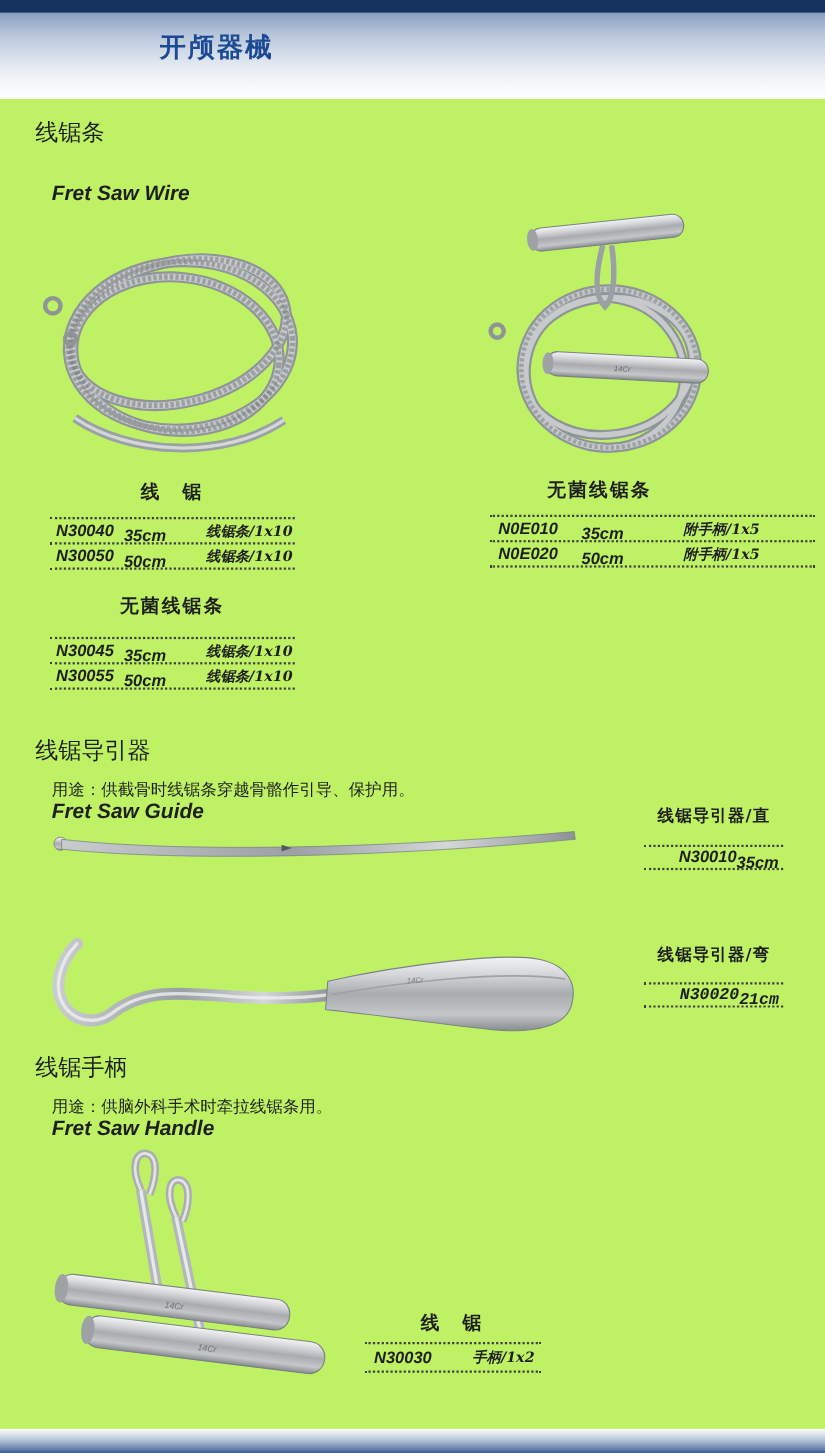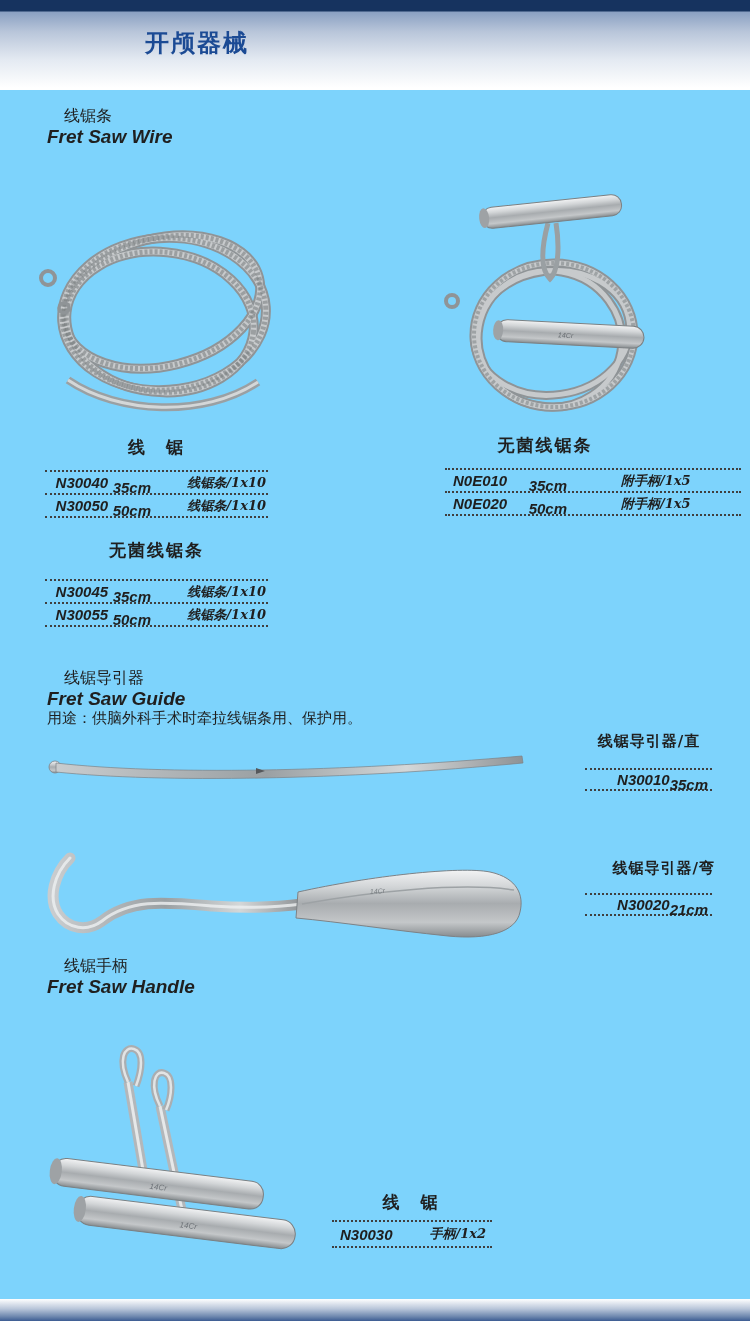--- a/index.html
+++ b/index.html
@@ -1,48 +1,48 @@
 <!DOCTYPE html>
 <html><head>
 <meta charset="utf-8">
 <style>
   html,body{margin:0;padding:0;background:#fff;}
   .abs{position:absolute;}
-  .page{position:relative;width:750px;height:1321px;background:#7dd3fc;overflow:hidden;
+  .page{position:relative;width:750px;height:1321px;background:#bef264;overflow:hidden;
         font-family:"Liberation Sans",sans-serif;color:#1f1f1f;}
 
   
   .header-band{top:0;left:0;width:750px;height:90px;
     background:linear-gradient(180deg,#16335f 0px,#16335f 11px,#8aa0c2 12px,#b9c6da 32px,#e4eaf2 60px,#ffffff 88px);}
   .footer-band{top:1299px;left:0;width:750px;height:22px;
     background:linear-gradient(180deg,#ffffff 0%,#b8c5d9 45%,#6d87ae 80%,#3c5c92 100%);}
 
   .title-cn{top:27px;left:145px;font-size:24px;font-weight:bold;color:#1b4a94;letter-spacing:2px;}
   .title-en{top:53px;left:47px;font-size:28px;font-style:italic;font-weight:600;color:#0b57a7;}
 
   
-  .sec-cn{left:64px;font-size:16px;}
-  .sec-en{left:47px;font-size:19px;font-style:italic;font-weight:600;}
+  .sec-cn{left:32px;font-size:21px;}
+  .sec-en{left:47px;font-size:19px;font-style:italic;font-weight:600;margin-top:40px;}
   .sec-usage{left:47px;font-size:15px;}
 
   
   .cap{font-family:"DejaVu Serif",serif;font-weight:bold;text-align:center;font-size:17px;letter-spacing:2px;}
   .cap-sm{font-family:"DejaVu Serif",serif;font-weight:bold;text-align:center;font-size:15px;letter-spacing:1px;}
 
   
   .ptable{border-top:2px dotted #3f3f3f;}
   .ptable .row{display:flex;align-items:center;height:21px;border-bottom:2px dotted #3f3f3f;}
   .ptable.rh19 .row{height:19px;}
   .ptable.rh24 .row{height:24px;}
   .code{font-weight:bold;font-style:italic;font-size:15px;white-space:nowrap;}
   .size{font-weight:bold;font-style:italic;font-size:15px;white-space:nowrap;margin-top:10px;}
   .pack{font-family:"DejaVu Serif",serif;font-weight:bold;font-style:italic;font-size:13px;white-space:nowrap;margin-left:26px;}
 
   
-  .t-wire .code{width:76px;padding-left:6px;text-align:center;}
+  .t-wire .code{width:76px;padding-left:6px;}
   .t-wire .size{width:60px;}
   .t-wire .pack{flex:1;text-align:right;padding-right:2px;}
   .t-sterile .code{width:82px;padding-left:8px;}
   .t-sterile .size{width:72px;}
   .t-sterile .pack{width:130px;text-align:left;}
   .t-guide .code{flex:1;padding-left:4px;text-align:right;}
   .t-guide .size{text-align:right;padding-right:4px;}
   .t-handle .code{width:90px;padding-left:8px;}
   .t-handle .pack{flex:1;text-align:right;padding-right:6px;}
 
@@ -155,21 +155,21 @@
     </div>
     <div class="row">
       <span class="code">N30055</span>
       <span class="size">50cm</span>
       <span class="pack">线锯条/1x10</span>
     </div>
   </div>
 
   <div class="abs sec-cn" style="top:668px;">线锯导引器</div>
   <div class="abs sec-en" style="top:688px;">Fret Saw Guide</div>
-  <div class="abs sec-usage" style="top:709px;">用途：供脑外科手术时牵拉线锯条用、保护用。</div>
+  <div class="abs sec-usage" style="top:709px;">用途：供截骨时线锯条穿越骨骼作引导、保护用。</div>
 
   <svg class="abs" style="left:42px;top:748px;" width="494" height="46" viewBox="0 0 494 46">
     <circle cx="13" cy="19" r="6" fill="url(#met-v)" stroke="#7d8286" stroke-width="0.8"></circle>
     <path d="M14,15 C120,27 300,24 480,8 L481,15 C300,32 120,35 14,24 Z" fill="url(#met-h)" stroke="#7d8286" stroke-width="0.7"></path>
     <path d="M214,20 l9,3 l-9,3 z" fill="#55585b"></path>
   </svg>
 
   <div class="abs cap-sm" style="left:583px;top:732px;width:132px;">线锯导引器/直</div>
   <div class="abs ptable rh19 t-guide" style="left:585px;top:768px;width:127px;">
     <div class="row">
@@ -179,30 +179,31 @@
   </div>
 
   <svg class="abs" style="left:40px;top:852px;" width="496" height="112" viewBox="0 0 496 112">
     <path d="M30,6 C14,22 8,46 18,62 C28,77 47,80 62,69 C90,47 122,50 172,54 C204,56 232,56 262,52" fill="none" stroke="url(#met-h)" stroke-width="11" stroke-linecap="round"></path>
     <path d="M30,6 C14,22 8,46 18,62 C28,77 47,80 62,69 C90,47 122,50 172,54 C204,56 232,56 262,52" fill="none" stroke="#eef0f1" stroke-width="3" stroke-linecap="round" opacity="0.8"></path>
     <path d="M258,40 C330,24 420,14 450,20 C478,26 484,44 480,60 C476,80 448,88 408,84 C350,78 300,70 256,66 Z" fill="url(#met-v)" stroke="#7d8286" stroke-width="1"></path>
     <path d="M262,52 C330,40 420,30 474,38" fill="none" stroke="#9da2a5" stroke-width="1.5"></path>
     <text x="330" y="42" font-size="7" font-style="italic" fill="#787d80" transform="rotate(-4 330 42)">14Cr</text>
   </svg>
 
-  <div class="abs cap-sm" style="left:583px;top:859px;width:132px;text-align:right;">线锯导引器/弯</div>
-  <div class="abs ptable rh19 t-guide" style="left:585px;top:893px;width:127px;">
+  <div class="abs cap-sm" style="left:583px;top:859px;width:132px;">线锯导引器/弯</div>
+  <div class="abs ptable rh19 t-guide" style="left:585px;top:893px;width:127px;font-family:Liberation Mono, monospace;">
     <div class="row">
       <span class="code">N30020</span>
       <span class="size">21cm</span>
     </div>
   </div>
 
   <div class="abs sec-cn" style="top:956px;">线锯手柄</div>
   <div class="abs sec-en" style="top:976px;">Fret Saw Handle</div>
+  <div class="abs sec-usage" style="top:997px;">用途：供脑外科手术时牵拉线锯条用。</div>
 
   <svg class="abs" style="left:40px;top:1044px;" width="270" height="248" viewBox="0 0 270 248">
     <path d="M104,132 L88,38" stroke="#b3b7ba" stroke-width="9" fill="none"></path>
     <path d="M104,132 L88,38" stroke="#e6e8e9" stroke-width="3" fill="none"></path>
     <path d="M88,38 C78,16 84,2 94,5 C104,8 102,26 96,42" fill="none" stroke="#aaaeb1" stroke-width="7"></path>
     <path d="M88,38 C78,16 84,2 94,5 C104,8 102,26 96,42" fill="none" stroke="#e2e4e5" stroke-width="2.5"></path>
     <path d="M142,166 L120,62" stroke="#b3b7ba" stroke-width="9" fill="none"></path>
     <path d="M142,166 L120,62" stroke="#e6e8e9" stroke-width="3" fill="none"></path>
     <path d="M120,62 C110,42 114,26 124,29 C134,32 132,52 126,66" fill="none" stroke="#aaaeb1" stroke-width="7"></path>
     <path d="M120,62 C110,42 114,26 124,29 C134,32 132,52 126,66" fill="none" stroke="#e2e4e5" stroke-width="2.5"></path>

